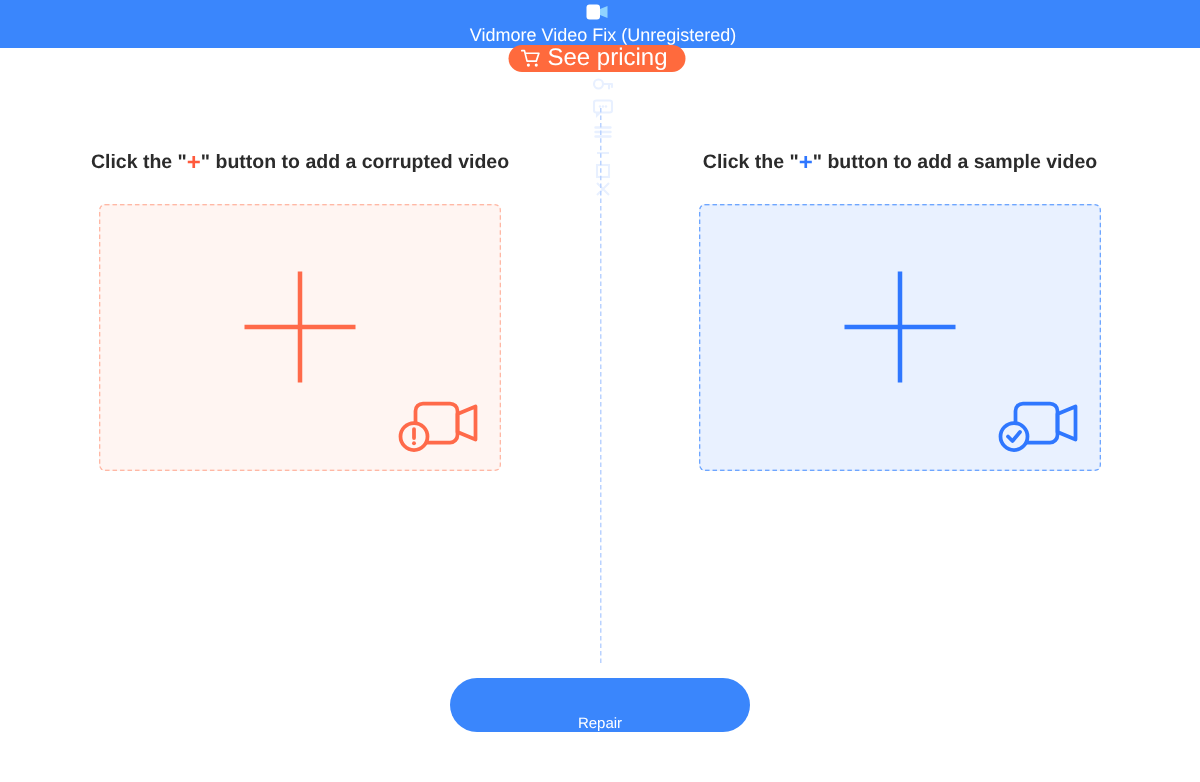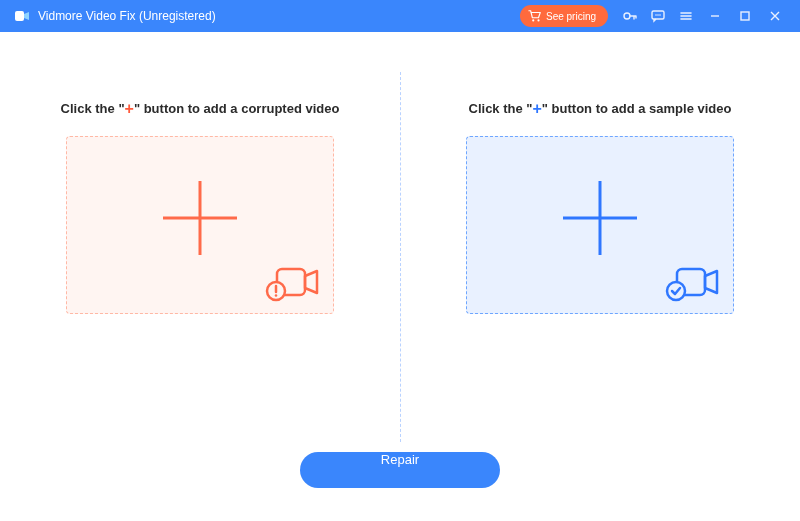--- a/index.html
+++ b/index.html
@@ -12,36 +12,37 @@
     position: relative;
   }
   .titlebar {
     height: 32px;
     background: #3a86fc;
     display: flex;
     align-items: center;
     padding: 0 10px 0 14px;
     color: #fff;
     font-size: 12px;
+    flex-direction: column;
   }
   .titlebar .logo {
     width: 16px; height: 16px; margin-right: 8px;
     display: inline-flex; align-items:center; justify-content:center;
   }
   .titlebar .title { flex: 0 0 auto; }
   .titlebar .spacer { flex: 1; }
   .pricing-btn {
     background: #ff6a3d;
     color: #fff;
     border-radius: 12px;
     height: 22px;
     padding: 0 12px 0 8px;
     display: inline-flex;
     align-items: center;
-    font-size: 10px;
+    font-size: 16px;
     cursor: pointer;
     margin-right: 8px;
   }
   .pricing-btn svg { margin-right: 4px; }
   .tb-icon {
     width: 28px; height: 32px;
     display: inline-flex; align-items:center; justify-content:center;
     cursor: pointer; color: #e8f0ff;
   }
   .tb-icon.win { width: 30px; }
@@ -131,23 +132,23 @@
     align-items: flex-start;
     justify-content: center;
   }
   .repair-btn {
     width: 200px;
     height: 36px;
     background: #3a86fc;
     color: #fff;
     border-radius: 18px;
     display: flex;
-    align-items: flex-start;
+    align-items: flex-end;
     justify-content: center;
-    font-size: 13px;
+    font-size: 10px;
     cursor: pointer;
   }
 </style>
 </head>
 <body>
 
 <div class="titlebar">
   <span class="logo">
     <svg width="16" height="16" viewBox="0 0 16 16">
         <rect x="1" y="3" width="9" height="10" rx="2" fill="#fff"></rect>

